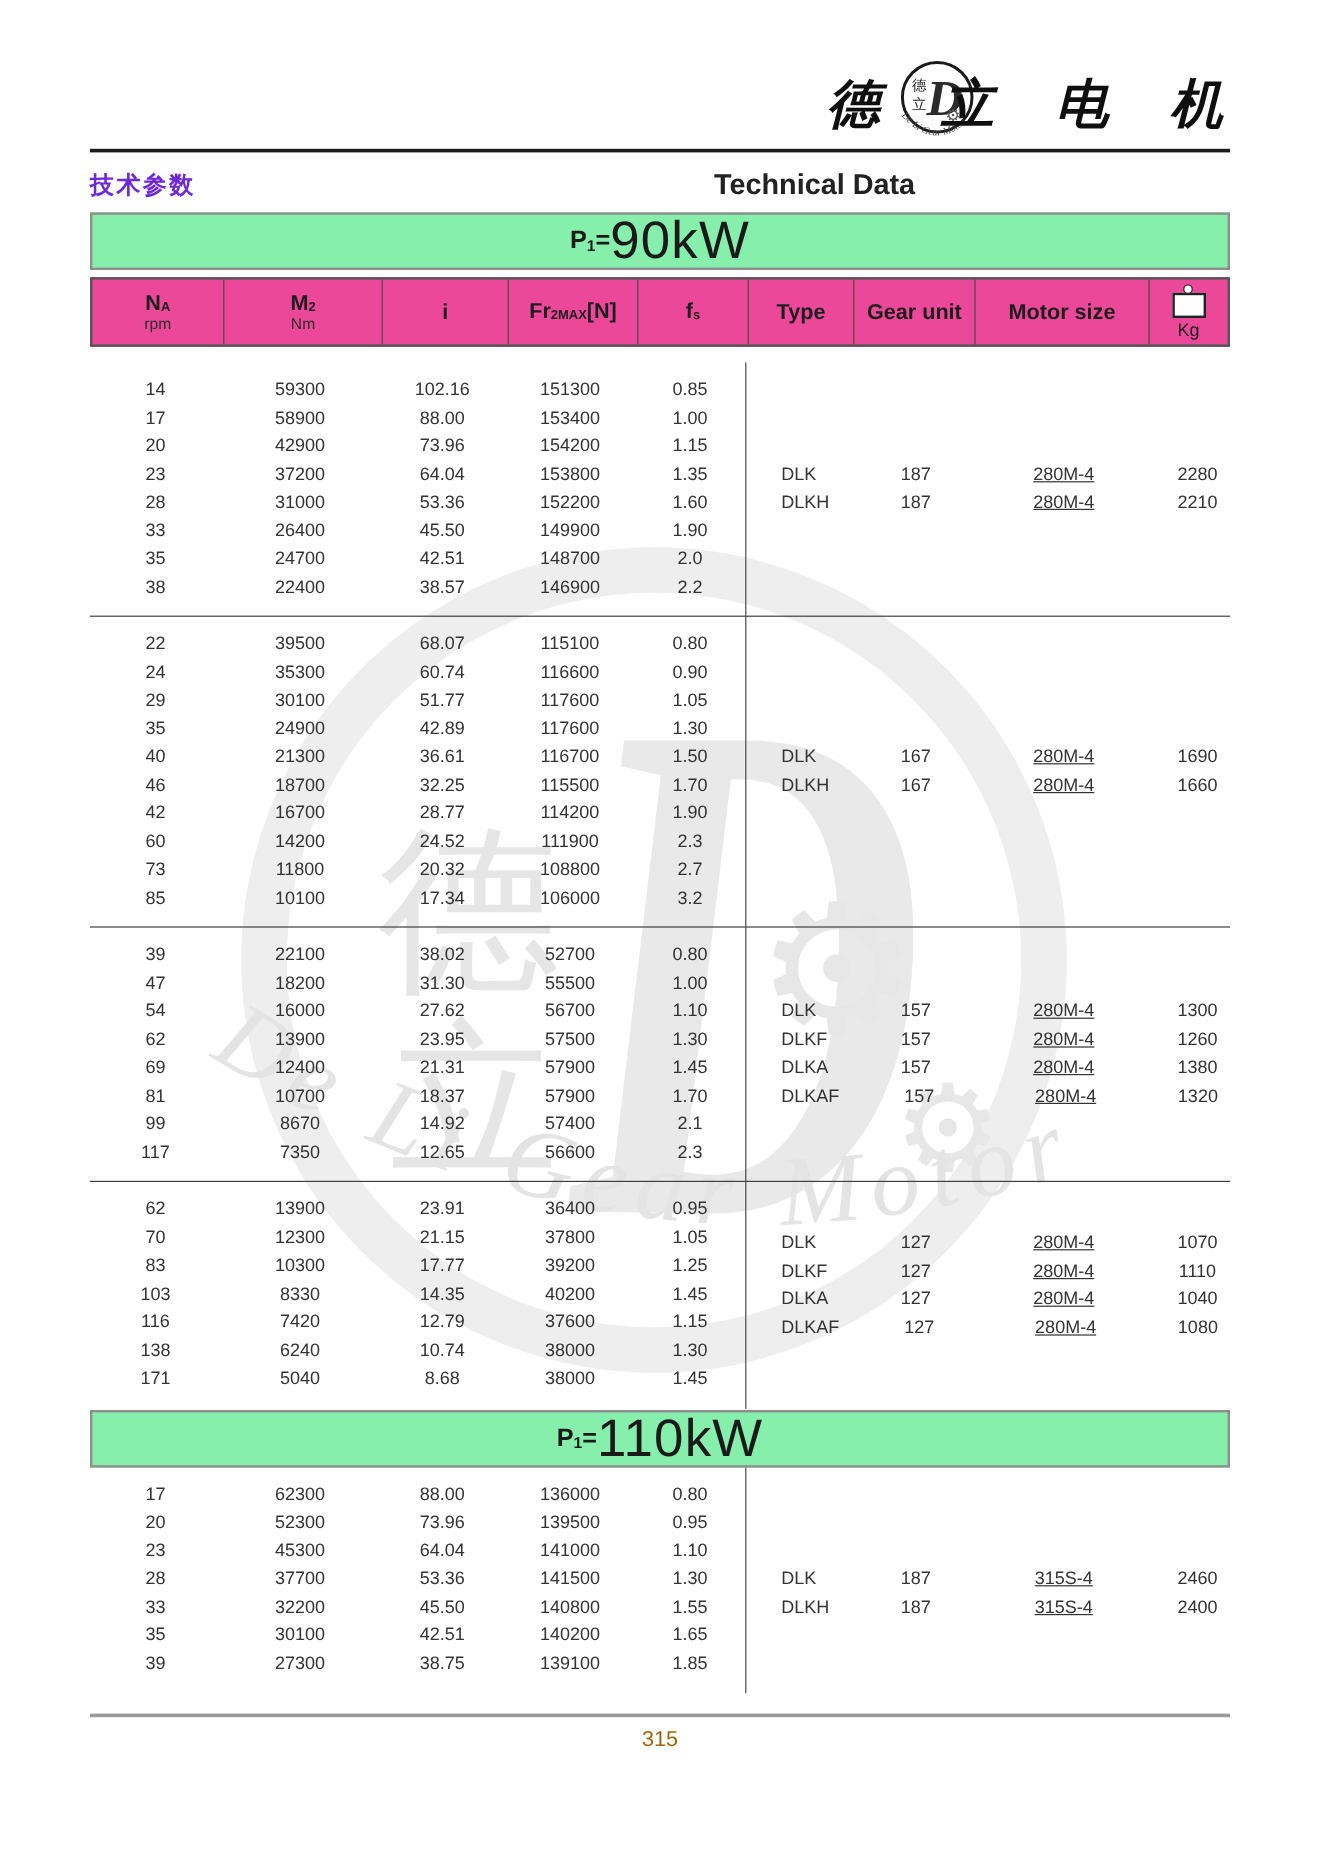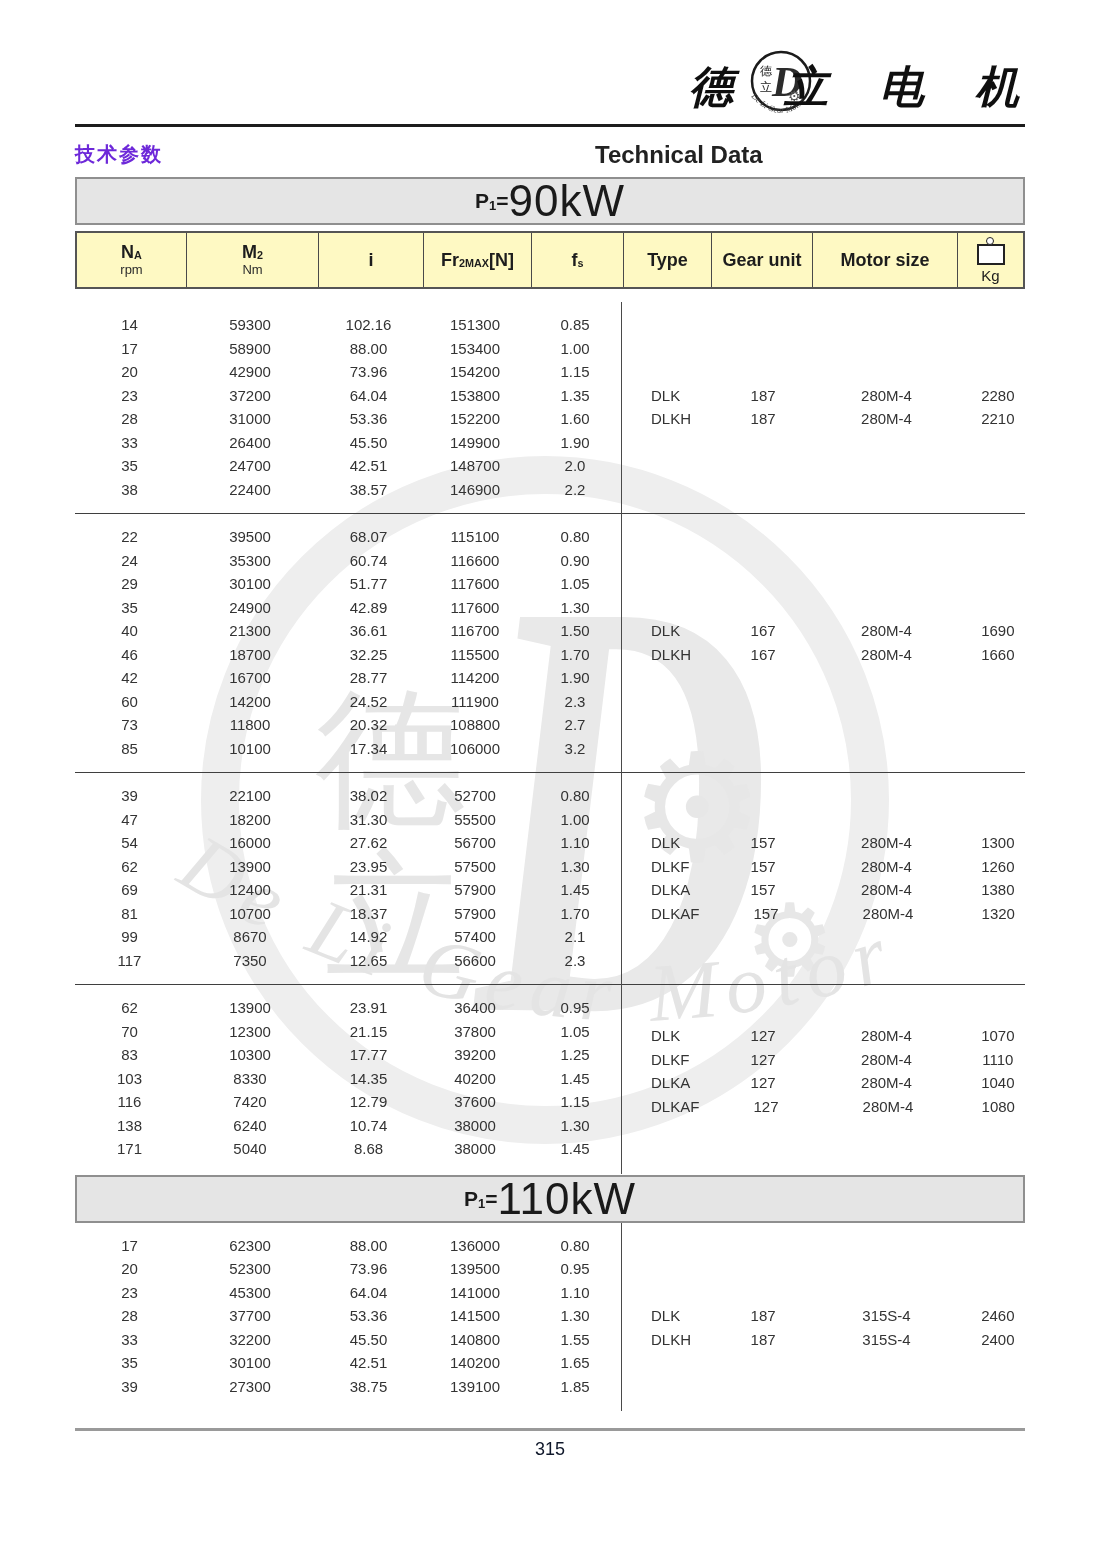--- a/index.html
+++ b/index.html
@@ -20,31 +20,31 @@
     font-size:44px;letter-spacing:18px;color:#0f0f0f;white-space:nowrap;
   }
   .top-rule{height:3px;background:#1c1c1c;}
 
   .subtitle-row{height:44px;position:relative;margin-top:6px;}
   .title-zh{position:absolute;left:0;top:8px;font-size:20px;font-weight:bold;color:#6d28d9;letter-spacing:2px;}
   .title-en{position:absolute;left:520px;top:8px;font-size:24px;font-weight:bold;color:#222;}
 
   
   .power-box{
-    height:44px;border:2px solid #8f8f8f;background:#e5e5e5;
+    height:44px;border:2px solid #8f8f8f;background:#86efac;
     display:flex;align-items:center;justify-content:center;
   }
   .power-box .p-small{font-size:21px;font-weight:bold;color:#1a1a1a;}
   .power-box .p-sub{font-size:13px;font-weight:bold;vertical-align:-2px;}
   .power-box .p-big{font-size:44px;font-weight:normal;color:#1a1a1a;letter-spacing:1px;}
   .power-box-2{margin-top:2px;}
 
   
   .thead{
-    margin-top:6px;height:54px;border:2px solid #555;background:#fef9c3;
+    margin-top:6px;height:54px;border:2px solid #555;background:#ec4899;
     display:flex;box-sizing:content-box;
   }
   .th{
     border-left:1px solid #4a4a4a;display:flex;flex-direction:column;
     align-items:center;justify-content:center;box-sizing:border-box;
   }
   .th:first-child{border-left:none;}
   .th-main{font-size:18px;font-weight:bold;color:#1d1d1d;line-height:1.05;}
   .th-unit{font-size:13px;color:#2b2b2b;line-height:1.2;}
   .sub{font-size:0.6em;vertical-align:-0.08em;}
@@ -64,26 +64,26 @@
   .block.last{border-bottom:none;}
   .block::before{content:"";position:absolute;left:546px;top:0;bottom:-1px;width:1px;background:#4a4a4a;}
   .row{display:flex;height:23.5px;align-items:center;}
   .cell{font-size:15px;color:#333;text-align:center;}
   .c0{width:109px}.c1{width:132px}.c2{width:105px}.c3{width:108px}.c4{width:92px}
   .models{position:absolute;left:546px;width:404px;}
   .mrow{display:flex;height:23.5px;align-items:center;gap:28px;}
   .mcell{font-size:15px;color:#333;}
   .mc0{width:88px;text-align:left;padding-left:30px;box-sizing:border-box;}
   .mc1{width:101px;text-align:center;}
-  .mc2{width:145px;text-align:center;}
+  .mc2{width:145px;text-align:center;text-decoration:underline;}
   .mc3{width:70px;text-align:center;}
 
   
   .footer-rule{margin-top:18px;height:3px;background:#9a9a9a;}
-  .page-number{margin-top:8px;text-align:center;font-size:18px;color:#0f172a;}
+  .page-number{margin-top:8px;text-align:center;font-size:18px;color:#a16207;}
 </style>
 </head>
 <body>
 
 <div class="page">
 
   <svg class="watermark" viewBox="0 0 1100 1555" xmlns="http://www.w3.org/2000/svg">
     <circle cx="545" cy="800" r="325" fill="none" stroke="#eeeeee" stroke-width="38"></circle>
     <text x="700" y="1010" font-size="600" font-weight="bold" font-style="italic" font-family="Liberation Serif, serif" fill="#e9e9e9" transform="scale(0.68,1)">D</text>
     <text x="315" y="810" font-size="150" fill="#e6e6e6">德</text>

